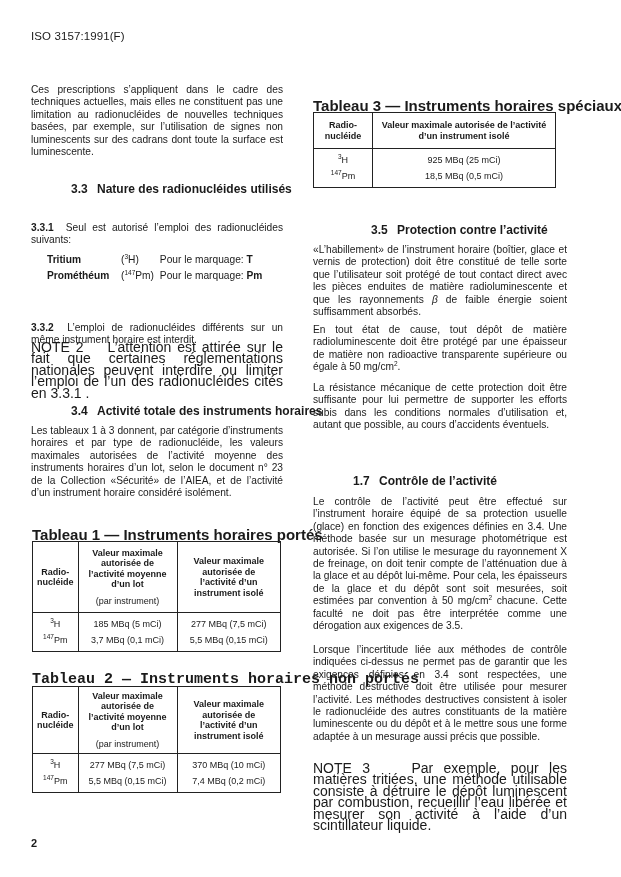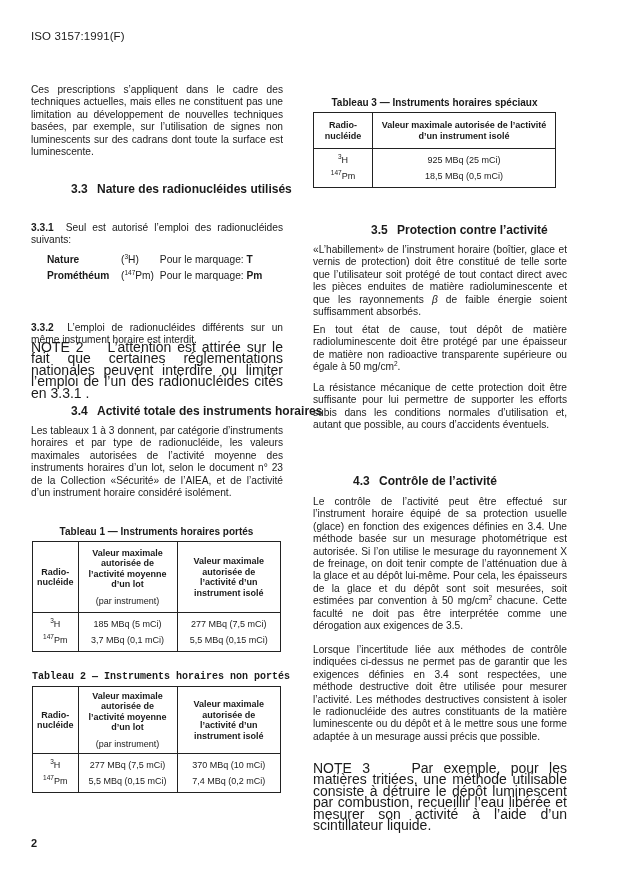--- a/index.html
+++ b/index.html
@@ -8,46 +8,46 @@
   .hdr { left: 31px; top: 30px; font-weight: normal; font-size: 11.5px; letter-spacing: 0.1px; }
   .para { font-size: 10.2px; line-height: 12.4px; text-align: justify; margin: 0; }
   .note { font-size: 14px; line-height: 11.4px; text-align: justify; margin: 0; }
   .h2 { font-weight: bold; font-size: 12px; margin-left: 40px; }
   .h2 .num { display: inline-block; width: 26px; }
   .sub { font-weight: bold; }
   .list-row { font-size: 10.2px; height: 16px; line-height: 16px; white-space: nowrap; }
   .list-row .name { display: inline-block; width: 74px; font-weight: bold; }
   .list-row .sym { display: inline-block; width: 36px; }
   sup { font-size: 6.5px; vertical-align: 4px; line-height: 0; }
-  .tcap { font-weight: bold; font-size: 10px; text-align: center; white-space: nowrap; }
+  .tcap { font-weight: bold; font-size: 15px; text-align: left; white-space: nowrap; }
   table.t { border-collapse: collapse; font-size: 9px; position: absolute; }
   table.t td { border: 1.2px solid #222; text-align: center; vertical-align: middle; padding: 0 4px; line-height: 10.5px; }
   table.t td.b { font-weight: bold; }
   .cellline { display: block; }
   .gap { display: block; height: 6px; }
   .pnum { left: 31px; top: 837px; font-weight: bold; font-size: 11px; }
 </style>
 </head>
 <body>
 
 <div class="abs hdr">ISO 3157:1991(F)</div>
 
-<p class="abs para" style="left:31px; top:84px; width:252px;">Ces prescriptions s’appliquent dans le cadre des techniques actuelles, mais elles ne constituent pas une limitation au développement de nouvelles techniques basées, par exemple, sur l’utilisation de signes non luminescents sur des cadrans dont toute la surface est luminescente.</p>
+<p class="abs para" style="left:31px; top:84px; width:252px;">Ces prescriptions s’appliquent dans le cadre des techniques actuelles, mais elles ne constituent pas une limitation au radionucléides de nouvelles techniques basées, par exemple, sur l’utilisation de signes non luminescents sur des cadrans dont toute la surface est luminescente.</p>
 
 <div class="abs h2" style="left:31px; top:182px;">
   <span class="num">3.3</span><span>Nature des radionucléides utilisés</span>
 </div>
 
 <p class="abs para" style="left:31px; top:222px; width:252px;">
   <span class="sub">3.3.1</span>&nbsp;&nbsp;<span>Seul est autorisé l’emploi des radionucléides suivants:</span>
 </p>
 
 <div class="abs" style="left:47px; top:252px;">
   <div class="list-row">
-    <span class="name">Nature</span><span class="sym">(<sup>3</sup><span>H</span>)</span>
+    <span class="name">Tritium</span><span class="sym">(<sup>3</sup><span>H</span>)</span>
     <span>Pour le marquage:</span>
     <b>T</b>
   </div>
   <div class="list-row">
     <span class="name">Prométhéum</span><span class="sym">(<sup>147</sup><span>Pm</span>)</span>
     <span>Pour le marquage:</span>
     <b>Pm</b>
   </div>
 </div>
 
@@ -175,21 +175,21 @@
   <span class="num">3.5</span><span>Protection contre l’activité</span>
 </div>
 
 <p class="abs para" style="left:313px; top:244px; width:254px;"><span>«L’habillement» de l’instrument horaire (boîtier, glace et vernis de protection) doit être constitué de telle sorte que l’utilisateur soit protégé de tout contact direct avec les pièces enduites de matière radioluminescente et que les rayonnements </span><i>β</i><span> de faible énergie soient suffisamment absorbés.</span></p>
 
 <p class="abs para" style="left:313px; top:324px; width:254px;"><span>En tout état de cause, tout dépôt de matière radioluminescente doit être protégé par une épaisseur de matière non radioactive transparente supérieure ou égale à 50 mg/cm</span><sup>2</sup><span>.</span></p>
 
 <p class="abs para" style="left:313px; top:382px; width:254px;">La résistance mécanique de cette protection doit être suffisante pour lui permettre de supporter les efforts subis dans les conditions normales d’utilisation et, autant que possible, au cours d’accidents éventuels.</p>
 
 <div class="abs h2" style="left:313px; top:474px;">
-  <span class="num">4.3</span><span>Contrôle de l’activité</span>
+  <span class="num">1.7</span><span>Contrôle de l’activité</span>
 </div>
 
 <p class="abs para" style="left:313px; top:496px; width:254px;"><span>Le contrôle de l’activité peut être effectué sur l’instrument horaire équipé de sa protection usuelle (glace) en fonction des exigences définies en 3.4. Une méthode basée sur un mesurage photométrique est autorisée. Si l’on utilise le mesurage du rayonnement X de freinage, on doit tenir compte de l’atténuation due à la glace et au dépôt lui-même. Pour cela, les épaisseurs de la glace et du dépôt sont soit mesurées, soit estimées par convention à 50 mg/cm</span><sup>2</sup><span> chacune. Cette faculté ne doit pas être interprétée comme une dérogation aux exigences de 3.5.</span></p>
 
 <p class="abs para" style="left:313px; top:644px; width:254px;">Lorsque l’incertitude liée aux méthodes de contrôle indiquées ci-dessus ne permet pas de garantir que les exigences définies en 3.4 sont respectées, une méthode destructive doit être utilisée pour mesurer l’activité. Les méthodes destructives consistent à isoler le radionucléide des autres constituants de la matière luminescente ou du dépôt et à le mettre sous une forme adaptée à un mesurage aussi précis que possible.</p>
 
 <p class="abs note" style="left:313px; top:763px; width:254px;">
   <span>NOTE 3</span>&nbsp;&nbsp;&nbsp;&nbsp;<span>Par exemple, pour les matières tritiées, une méthode utilisable consiste à détruire le dépôt luminescent par combustion, recueillir l’eau libérée et mesurer son activité à l’aide d’un scintillateur liquide.</span>
 </p>
 

